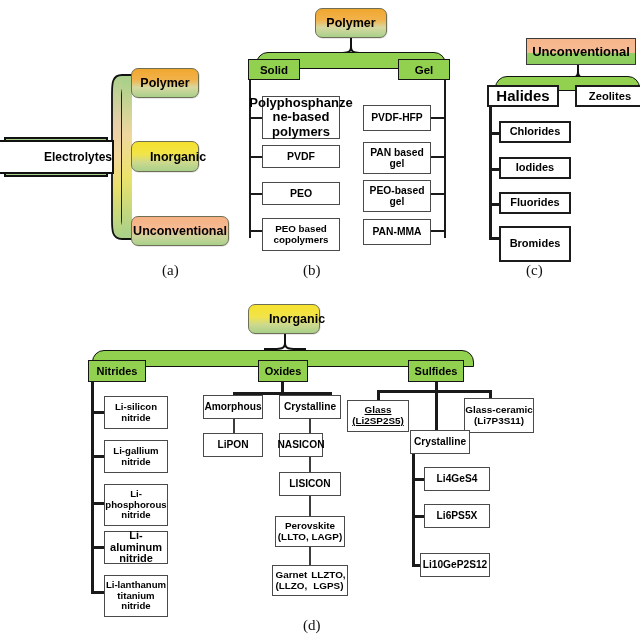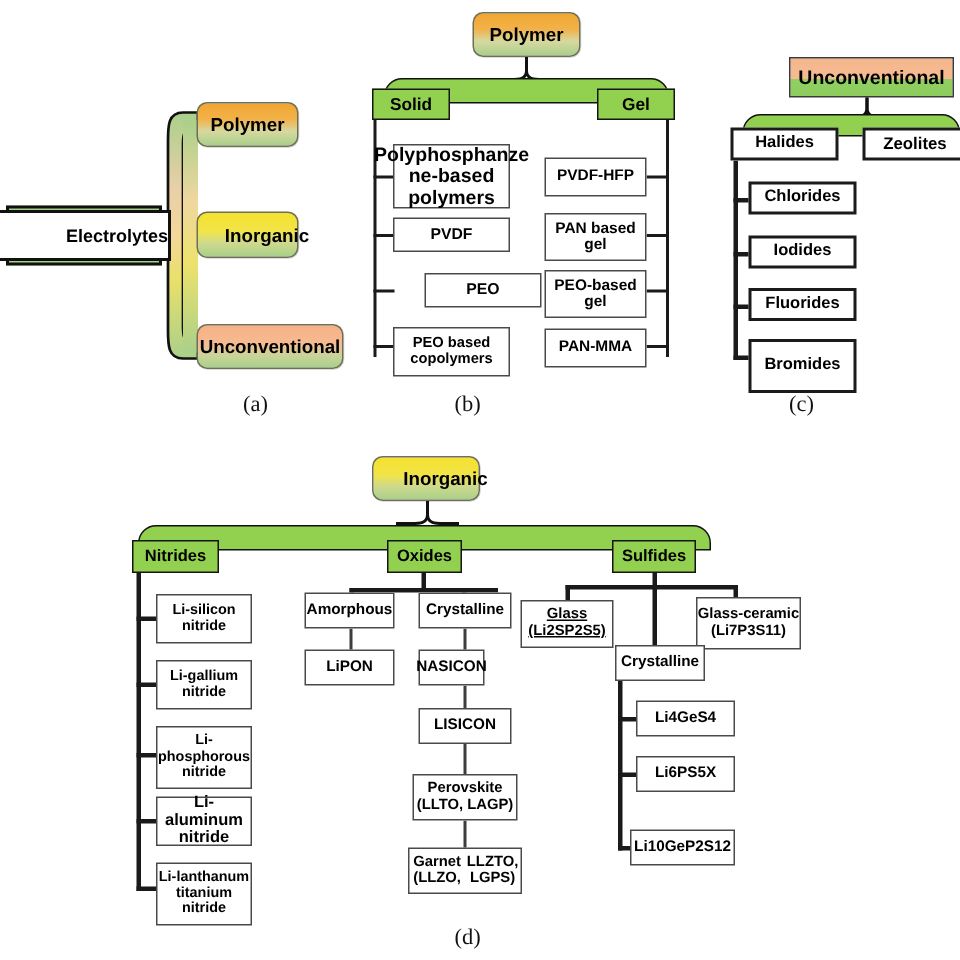--- a/index.html
+++ b/index.html
@@ -125,21 +125,21 @@
     <div class="ln" style="left:249px;top:230px;width:14px;height:2.4px;"></div>
 
     <div class="box" style="left:262px;top:96px;width:78px;height:43px;font-size:13px;flex-direction:column;">
       <span>Polyphosphanze</span>
       <span>ne-based</span>
       <span>polymers</span>
     </div>
     <div class="box" style="left:262px;top:145px;width:78px;height:23px;font-size:10.5px;">
       <span>PVDF</span>
     </div>
-    <div class="box" style="left:262px;top:182px;width:78px;height:23px;font-size:10.5px;margin-left:21px;">
+    <div class="box" style="left:262px;top:182px;width:78px;height:23px;font-size:10.5px;">
       <span>PEO</span>
     </div>
     <div class="box" style="left:262px;top:218px;width:78px;height:33px;font-size:9.8px;flex-direction:column;">
       <span>PEO based</span>
       <span>copolymers</span>
     </div>
 
     <div class="ln" style="left:444px;top:80px;width:2.4px;height:158px;"></div>
     <div class="ln" style="left:431px;top:117px;width:14px;height:2.4px;"></div>
     <div class="ln" style="left:431px;top:156px;width:14px;height:2.4px;"></div>
@@ -170,21 +170,21 @@
       <span>Unconventional</span>
     </div>
 
     <svg class="conn" style="left:558px;top:65px;width:40px;height:18px;" viewBox="0 0 40 18">
       <path d="M20,0 L20,7 C20,13 15,13 9,13 L0,13" fill="none" stroke="#111" stroke-width="2"></path>
       <path d="M20,0 L20,7 C20,13 25,13 31,13 L40,13" fill="none" stroke="#111" stroke-width="2"></path>
     </svg>
 
     <div class="bar rt" style="left:495px;top:76px;width:145px;height:15px;"></div>
 
-    <div class="box thick" style="left:487px;top:85px;width:72px;height:22px;font-size:11px;background:#fff;">
+    <div class="box thick" style="left:487px;top:85px;width:72px;height:22px;font-size:15px;background:#fff;">
       <span>Halides</span>
     </div>
     <div class="box thick" style="left:575px;top:85px;width:70px;height:22px;font-size:11.2px;background:#fff;">
       <span>Zeolites</span>
     </div>
 
     <div class="ln" style="left:489px;top:107px;width:2.6px;height:133px;"></div>
     <div class="ln" style="left:489px;top:132px;width:11px;height:2.6px;"></div>
     <div class="ln" style="left:489px;top:168px;width:11px;height:2.6px;"></div>
     <div class="ln" style="left:489px;top:203px;width:11px;height:2.6px;"></div>

